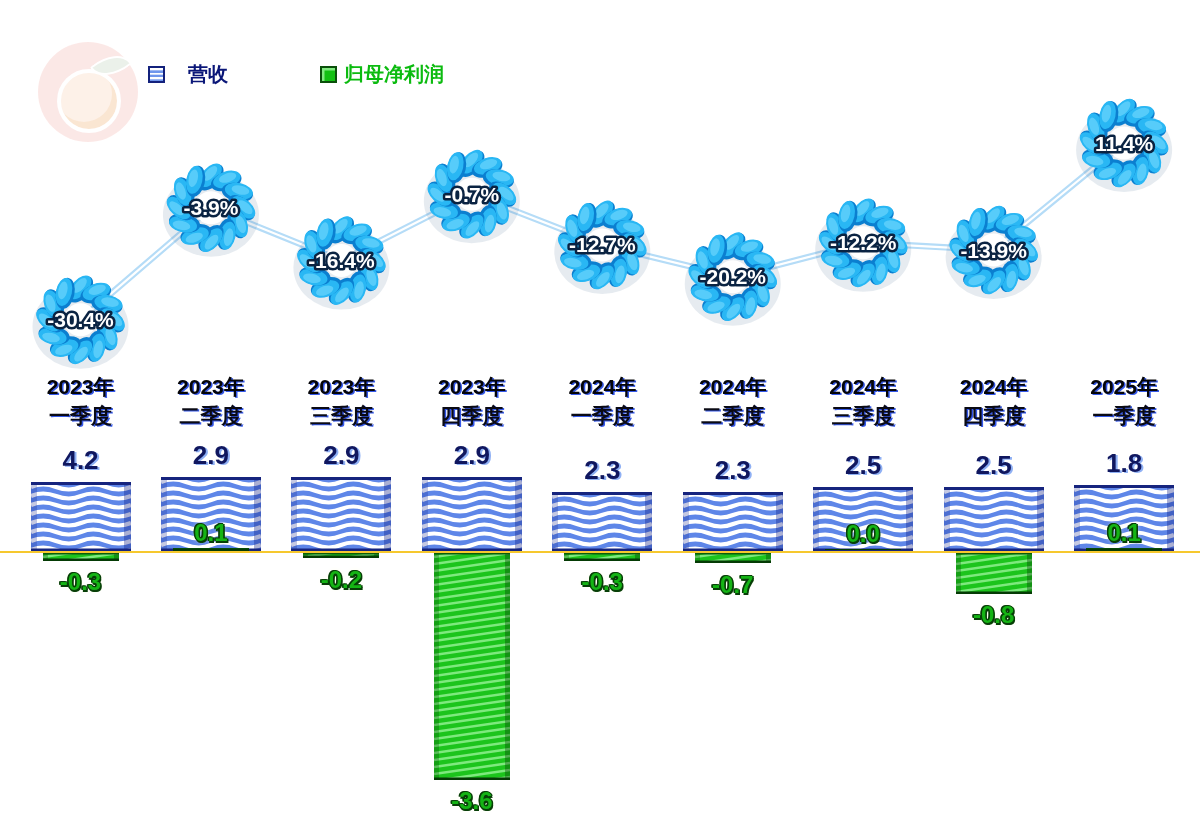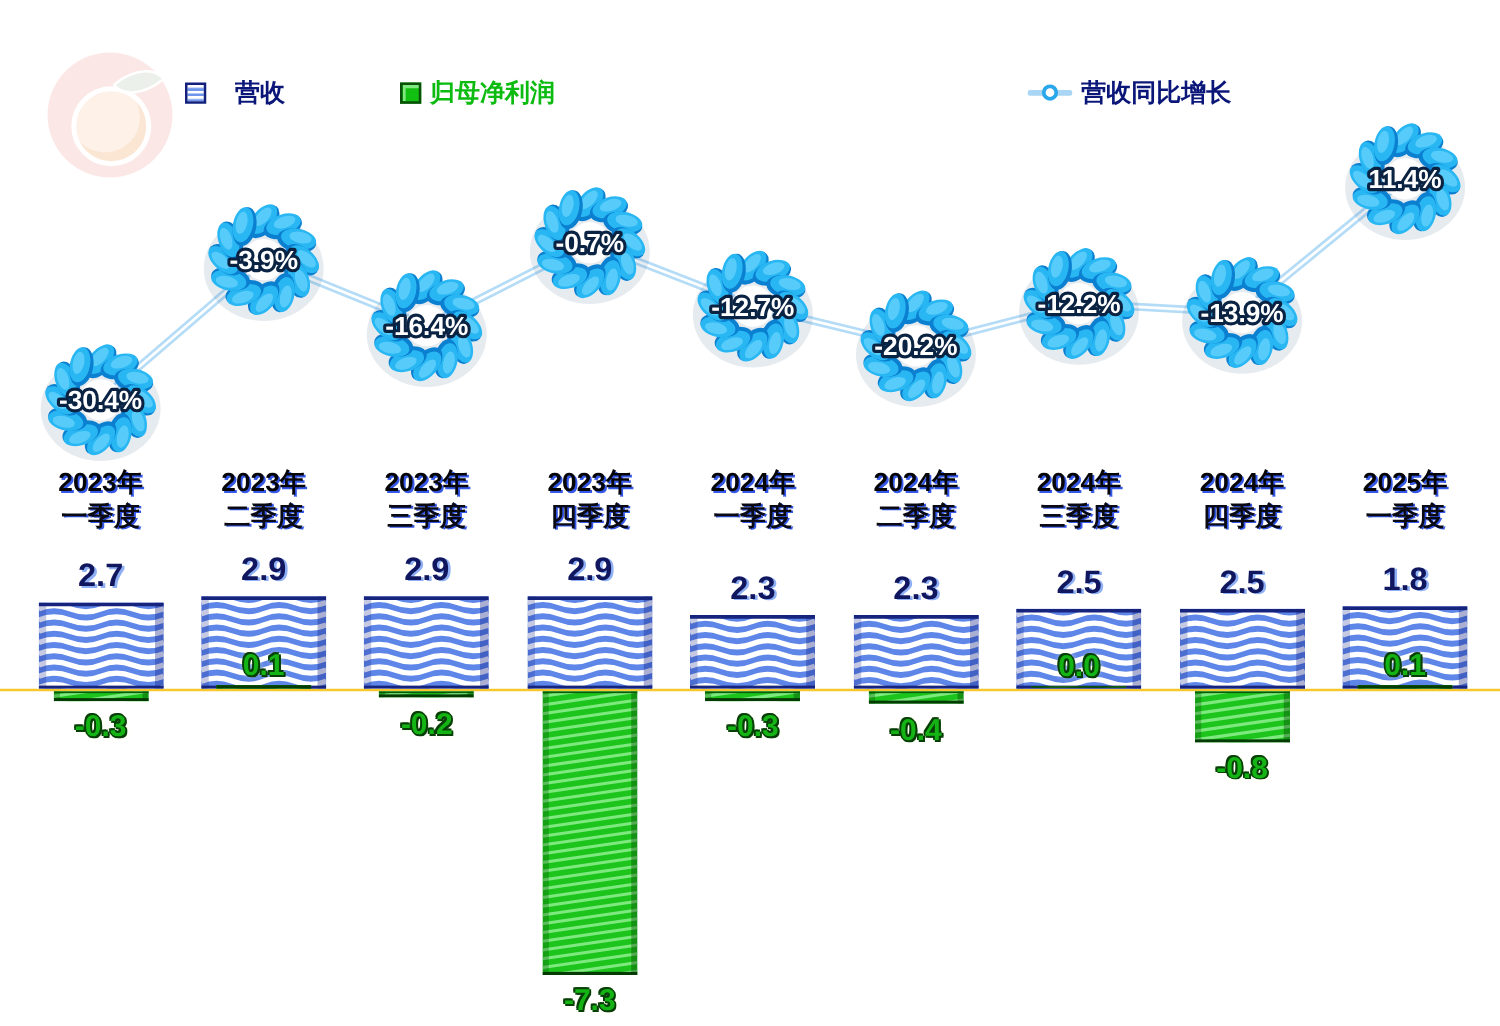--- a/index.html
+++ b/index.html
@@ -28,21 +28,21 @@
   .sw-growth{display:inline-flex;align-items:center;}
   .lg-growth-text{color:#0A1678;}
 
   #growth-layer{position:absolute;left:0;top:0;pointer-events:none;z-index:3;}
   #bars-layer{position:absolute;left:0;top:0;width:1200px;height:623px;z-index:2;}
 
   .axis{position:absolute;left:0;top:550.5px;width:1200px;height:2px;background:#F6C82E;z-index:1;}
 
   .cat{position:absolute;top:372px;width:130px;text-align:center;line-height:29px;}
   .cat-year{font-size:21px;font-weight:bold;color:#050508;text-shadow:1.5px 1px 0 #3558E8;}
-  .cat-quarter{font-size:21px;font-weight:bold;color:#0a0a14;text-shadow:1.5px 1px 0 #3558E8;font-family:Liberation Mono, monospace;}
+  .cat-quarter{font-size:21px;font-weight:bold;color:#0a0a14;text-shadow:1.5px 1px 0 #3558E8;}
 
   .rev-val{position:absolute;width:130px;text-align:center;font-size:26px;font-weight:bold;
         color:#10175F;text-shadow:2px 1px 0 #8FB0F4;line-height:30px;}
   .profit-val{position:absolute;width:130px;text-align:center;font-size:24px;font-weight:bold;
         line-height:28px;color:#15B415;
         text-shadow:-1.5px 0 #073f07,1.5px 0 #073f07,0 -1.5px #073f07,0 1.5px #073f07,
                     -1.5px -1.5px 0 #073f07,1.5px 1.5px 0 #073f07,0 0 5px rgba(255,255,225,.95);}
   .bar{position:absolute;font-size:0;line-height:0;}
 </style>
 </head>
@@ -56,29 +56,20 @@
 
 
   <div class="legend-item" style="left:148px">
     <span class="sw-rev"></span>
     <span class="lg-rev-text">营收</span>
   </div>
   <div class="legend-item" style="left:320px">
     <span class="sw-prof"></span>
     <span class="lg-prof-text">归母净利润</span>
   </div>
-  <div class="legend-item" style="left:822px">
-    <span class="sw-growth">
-      <svg width="36" height="14" viewBox="0 0 36 14">
-        <rect y="5" width="36" height="4.5" rx="2.2" fill="#A9D6F4"></rect>
-        <circle cx="18" cy="7" r="5" fill="#ffffff" stroke="#2AA6EA" stroke-width="3"></circle>
-      </svg>
-    </span>
-    <span class="lg-growth-text">营收同比增长</span>
-  </div>
 
   <div class="axis"></div>
   <svg id="growth-layer" width="1200" height="821">
       <polyline points="80.5,319.81399999999996 210.95,207.719 341.4,260.594 471.84999999999997,194.183 602.3,244.943 732.75,276.668 863.1999999999999,242.82800000000003 993.6499999999999,250.019 1124.1,143" fill="none" stroke="#B5DCF7" stroke-width="6.5"></polyline>
       <polyline points="80.5,319.81399999999996 210.95,207.719 341.4,260.594 471.84999999999997,194.183 602.3,244.943 732.75,276.668 863.1999999999999,242.82800000000003 993.6499999999999,250.019 1124.1,143" fill="none" stroke="#ffffff" stroke-width="2.2"></polyline>
       <g>
         <ellipse cx="80.5" cy="326.81399999999996" rx="48" ry="42" fill="rgba(60,100,140,0.13)"></ellipse>
         <g transform="translate(80.5 319.81399999999996) rotate(0)">
           <g transform="translate(0 -30.5) rotate(42)">
             <ellipse rx="9.2" ry="15.8" fill="#0b7fd0"></ellipse>
@@ -877,21 +868,21 @@
         </g>
         <circle cx="1124.1" cy="143" r="16.5" fill="#ffffff"></circle>
         <text x="1124.1" y="143" dy="7.5" text-anchor="middle" font-size="21" font-weight="bold" font-family="Liberation Sans, sans-serif" fill="#ffffff" stroke="#0a2342" stroke-width="5" paint-order="stroke" stroke-linejoin="round">11.4%</text>
       </g>
     </svg>
   <div id="bars-layer">
       <div class="cat" style="left:15.5px">
         <div class="cat-year">2023年</div>
         <div class="cat-quarter">一季度</div>
       </div>
-      <div class="rev-val" style="left:15.5px;top:444.5px">2.7</div>
+      <div class="rev-val" style="left:15.5px;top:444.5px">4.2</div>
       <div class="bar" style="left:30.5px;top:481.5px"><svg width="100" height="69" viewBox="0 0 100 69" preserveAspectRatio="none">
           <rect width="100" height="69" fill="#5E86E8"></rect>
           <path d="M0 5 q12 -5 25 0 t25 0 t25 0 t25 0" stroke="#ffffff" stroke-width="4.2" fill="none"></path>
           <path d="M0 14 q12 -5 25 0 t25 0 t25 0 t25 0" stroke="#ffffff" stroke-width="4.2" fill="none"></path>
           <path d="M0 23 q12 -5 25 0 t25 0 t25 0 t25 0" stroke="#ffffff" stroke-width="4.2" fill="none"></path>
           <path d="M0 32 q12 -5 25 0 t25 0 t25 0 t25 0" stroke="#ffffff" stroke-width="4.2" fill="none"></path>
           <path d="M0 41 q12 -5 25 0 t25 0 t25 0 t25 0" stroke="#ffffff" stroke-width="4.2" fill="none"></path>
           <path d="M0 50 q12 -5 25 0 t25 0 t25 0 t25 0" stroke="#ffffff" stroke-width="4.2" fill="none"></path>
           <path d="M0 59 q12 -5 25 0 t25 0 t25 0 t25 0" stroke="#ffffff" stroke-width="4.2" fill="none"></path>
           <path d="M0 68 q12 -5 25 0 t25 0 t25 0 t25 0" stroke="#ffffff" stroke-width="4.2" fill="none"></path>
@@ -1028,21 +1019,21 @@
           <path d="M0 207 l76 -11" stroke="#7EE97E" stroke-width="2.6" fill="none"></path>
           <path d="M0 214 l76 -11" stroke="#7EE97E" stroke-width="2.6" fill="none"></path>
           <path d="M0 221 l76 -11" stroke="#7EE97E" stroke-width="2.6" fill="none"></path>
           <path d="M0 228 l76 -11" stroke="#7EE97E" stroke-width="2.6" fill="none"></path>
           <path d="M0 235 l76 -11" stroke="#7EE97E" stroke-width="2.6" fill="none"></path>
           <rect width="5" height="227" fill="rgba(4,70,4,0.28)"></rect>
           <rect x="71" width="5" height="227" fill="rgba(3,55,3,0.35)"></rect>
           <rect width="76" height="1.5" fill="#0A5C0A"></rect>
           <rect y="224.5" width="76" height="2.5" fill="#053B05"></rect>
         </svg></div>
-      <div class="profit-val" style="left:406.84999999999997px;top:787.45px">-7.3</div>
+      <div class="profit-val" style="left:406.84999999999997px;top:787.45px">-3.6</div>
       <div class="cat" style="left:537.3px">
         <div class="cat-year">2024年</div>
         <div class="cat-quarter">一季度</div>
       </div>
       <div class="rev-val" style="left:537.3px;top:454.5px">2.3</div>
       <div class="bar" style="left:552.3px;top:491.5px"><svg width="100" height="59" viewBox="0 0 100 59" preserveAspectRatio="none">
           <rect width="100" height="59" fill="#5E86E8"></rect>
           <path d="M0 5 q12 -5 25 0 t25 0 t25 0 t25 0" stroke="#ffffff" stroke-width="4.2" fill="none"></path>
           <path d="M0 14 q12 -5 25 0 t25 0 t25 0 t25 0" stroke="#ffffff" stroke-width="4.2" fill="none"></path>
           <path d="M0 23 q12 -5 25 0 t25 0 t25 0 t25 0" stroke="#ffffff" stroke-width="4.2" fill="none"></path>
@@ -1088,21 +1079,21 @@
       <div class="bar" style="left:694.75px;top:552.5px"><svg width="76" height="10" viewBox="0 0 76 10" preserveAspectRatio="none">
           <rect width="76" height="10" fill="#1CC41C"></rect>
           <path d="M0 4 l76 -11" stroke="#7EE97E" stroke-width="2.6" fill="none"></path>
           <path d="M0 11 l76 -11" stroke="#7EE97E" stroke-width="2.6" fill="none"></path>
           <path d="M0 18 l76 -11" stroke="#7EE97E" stroke-width="2.6" fill="none"></path>
           <rect width="5" height="10" fill="rgba(4,70,4,0.28)"></rect>
           <rect x="71" width="5" height="10" fill="rgba(3,55,3,0.35)"></rect>
           <rect width="76" height="1.5" fill="#0A5C0A"></rect>
           <rect y="7.5" width="76" height="2.5" fill="#053B05"></rect>
         </svg></div>
-      <div class="profit-val" style="left:667.75px;top:570.7px">-0.4</div>
+      <div class="profit-val" style="left:667.75px;top:570.7px">-0.7</div>
       <div class="cat" style="left:798.1999999999999px">
         <div class="cat-year">2024年</div>
         <div class="cat-quarter">三季度</div>
       </div>
       <div class="rev-val" style="left:798.1999999999999px;top:449.5px">2.5</div>
       <div class="bar" style="left:813.1999999999999px;top:486.5px"><svg width="100" height="64" viewBox="0 0 100 64" preserveAspectRatio="none">
           <rect width="100" height="64" fill="#5E86E8"></rect>
           <path d="M0 5 q12 -5 25 0 t25 0 t25 0 t25 0" stroke="#ffffff" stroke-width="4.2" fill="none"></path>
           <path d="M0 14 q12 -5 25 0 t25 0 t25 0 t25 0" stroke="#ffffff" stroke-width="4.2" fill="none"></path>
           <path d="M0 23 q12 -5 25 0 t25 0 t25 0 t25 0" stroke="#ffffff" stroke-width="4.2" fill="none"></path>

